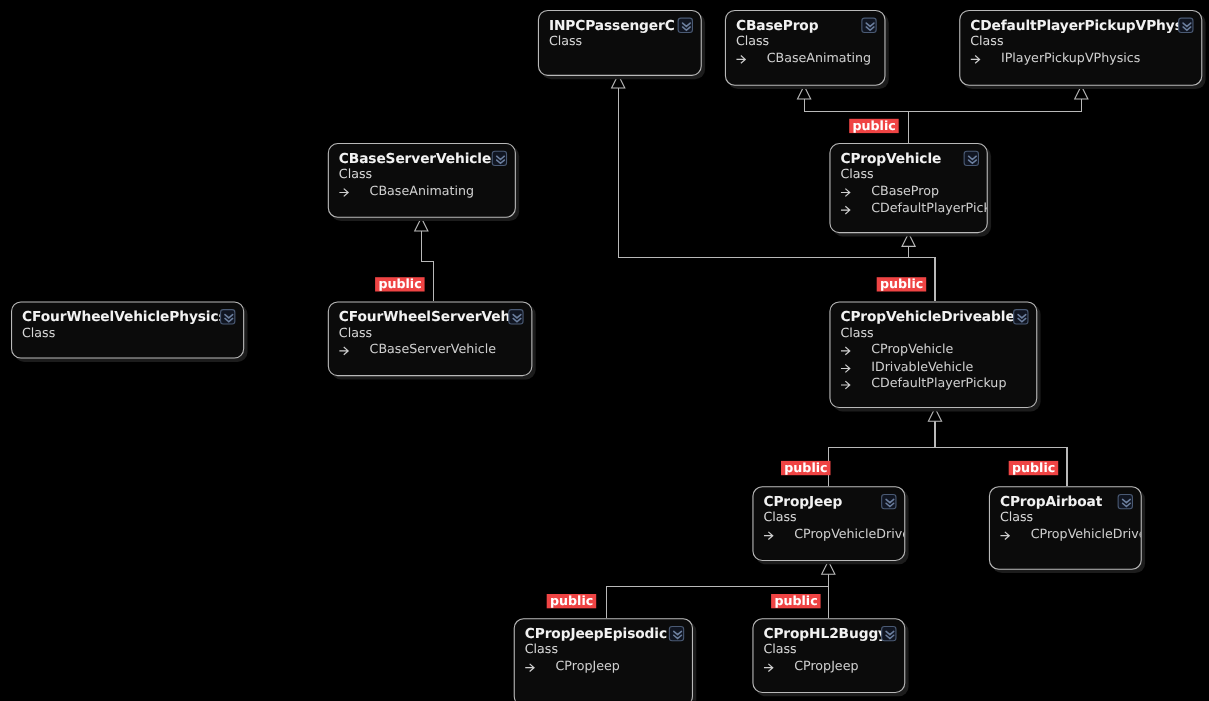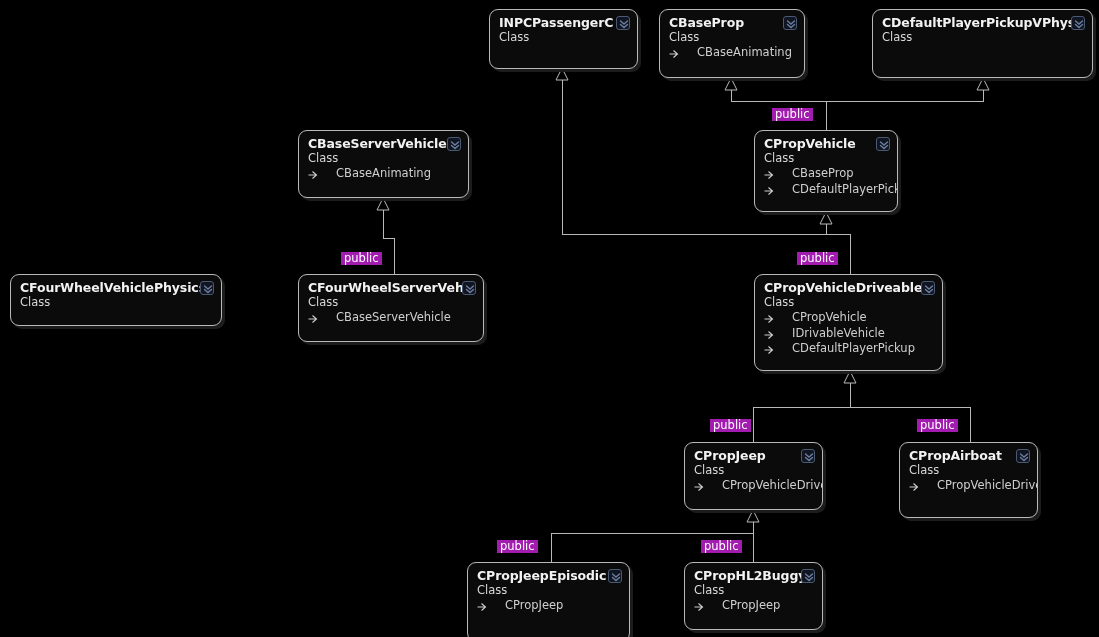--- a/index.html
+++ b/index.html
@@ -64,24 +64,24 @@
     background:#101521;
     box-sizing:border-box;
   }
   .chev svg{display:block;position:absolute;left:1px;top:1px;}
 
   
   .elabel{
     position:absolute;
     color:#ffffff;
     font-size:11.5px;
-    font-weight:normal;
+    font-weight:bold;
     line-height:13px;
     white-space:nowrap;
-    background:#a21caf;
+    background:#ef4444;
     padding:0 3px;
   }
 </style>
 </head>
 <body>
 
 <div id="canvas">
 
   <svg id="edges" viewBox="0 0 1099 637" width="1099" height="637" xmlns="http://www.w3.org/2000/svg">
     <g stroke="#b9b9b9" stroke-width="1" fill="none" shape-rendering="crispEdges">
@@ -142,20 +142,26 @@
         </div>
         <div class="chev">
           <svg width="12" height="12" viewBox="0 0 12 12">
             <path d="M2.5 3 L6 6 L9.5 3 M2.5 6.5 L6 9.5 L9.5 6.5" stroke="#6c7f9e" stroke-width="1.4" fill="none" stroke-linecap="round"></path>
           </svg>
         </div>
       </div>
       <div class="node" style="left: 872px; top: 9px; width: 221px; height: 69px;">
         <div class="nm">CDefaultPlayerPickupVPhysics</div>
         <div class="stereo">Class</div>
+        <div class="base">
+          <span class="ar"><svg width="11" height="11" viewBox="0 0 11 11">
+              <path d="M0.5 6 L8 6 M4.5 2.5 L8.5 6 L4.5 9.5" stroke="#cfcfcf" stroke-width="1.1" fill="none"></path>
+            </svg></span>
+          <span>IPlayerPickupVPhysics</span>
+        </div>
         <div class="chev">
           <svg width="12" height="12" viewBox="0 0 12 12">
             <path d="M2.5 3 L6 6 L9.5 3 M2.5 6.5 L6 9.5 L9.5 6.5" stroke="#6c7f9e" stroke-width="1.4" fill="none" stroke-linecap="round"></path>
           </svg>
         </div>
       </div>
       <div class="node" style="left: 298px; top: 130px; width: 171px; height: 68px;">
         <div class="nm">CBaseServerVehicle</div>
         <div class="stereo">Class</div>
         <div class="base">

